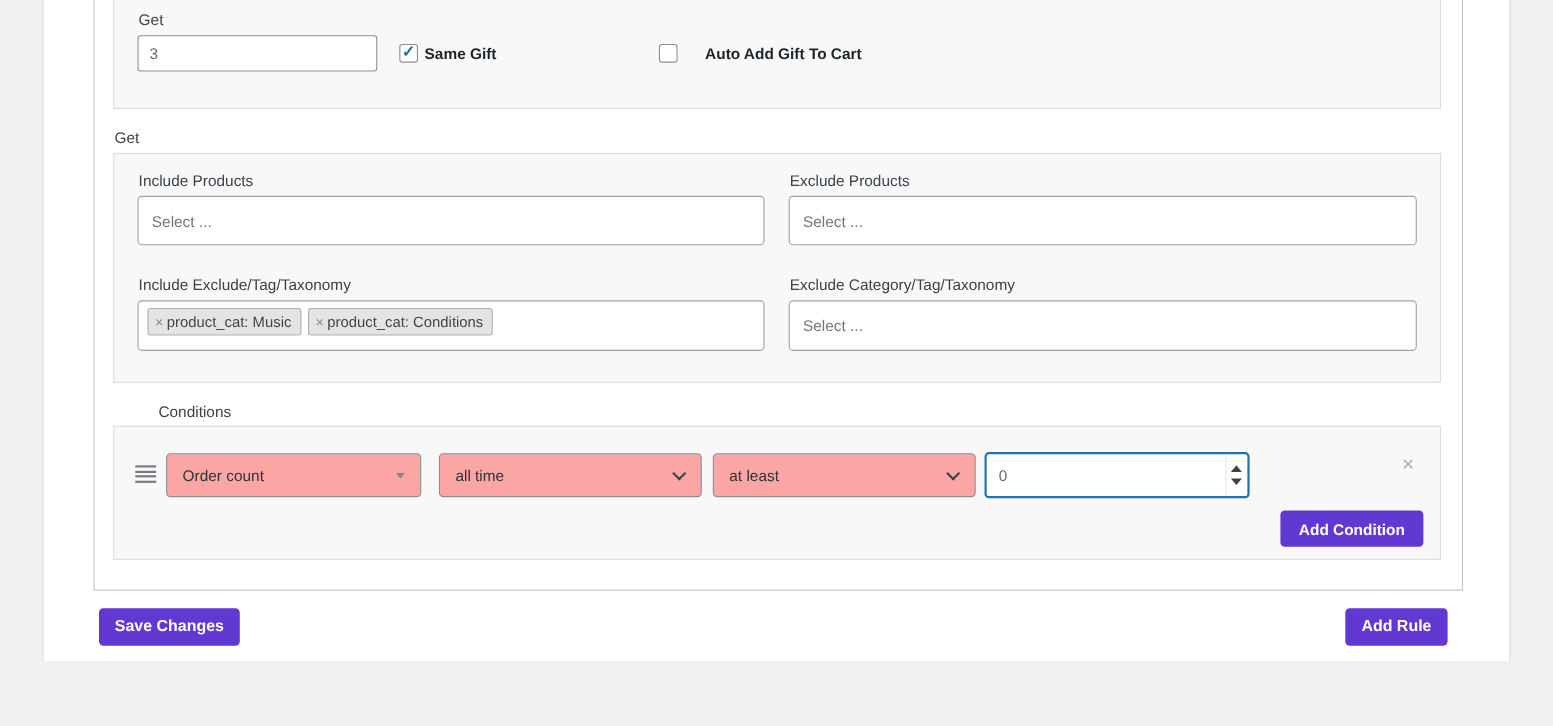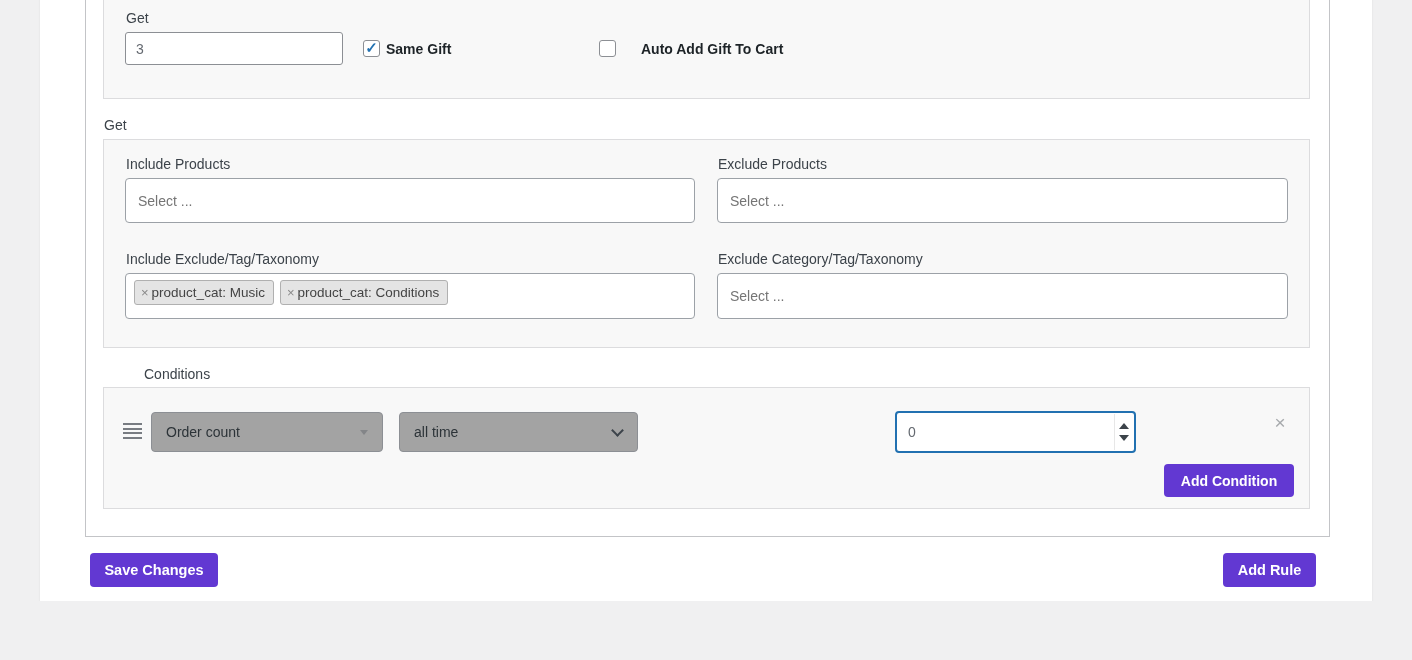--- a/index.html
+++ b/index.html
@@ -41,21 +41,21 @@
               align-items:center; justify-content:center; cursor:pointer; }
   .checkbox .check { color:#2271b1; font-size:15px; font-weight:bold; line-height:1;
                      position:relative; top:-1px; }
   .cb-label { position:absolute; font-size:14px; font-weight:600; color:#1d2327; white-space:nowrap; }
 
   
   .drag-handle { position:absolute; left:19px; top:35px; width:19px; height:16px;
                  display:flex; flex-direction:column; justify-content:space-between; cursor:grab; }
   .drag-handle i { display:block; width:19px; height:2px; background:#787c82; }
 
-  .cond-select { position:absolute; height:40px; background:#a3a3a3; border:1px solid #8c8f94;
+  .cond-select { position:absolute; height:40px; background:#fca5a5; border:1px solid #8c8f94;
                  border-radius:4px; display:flex; align-items:center; padding:13px 14px;
                  font-size:14px; color:#2c3338; cursor:pointer; }
   .tri-down { position:absolute; right:14px; top:17px; width:0; height:0;
               border-left:4.5px solid transparent; border-right:4.5px solid transparent;
               border-top:5.5px solid #838588; }
   .chev-down { position:absolute; right:15px; top:13px; width:9px; height:9px;
                border-right:2px solid #3c434a; border-bottom:2px solid #3c434a;
                transform:rotate(45deg); }
 
   .num-wrap { position:absolute; left:791px; top:23px; width:241px; height:42px; }
@@ -142,20 +142,24 @@
         <div class="cond-select" style="left:47px; top:24px; width:232px;">
           <span>Order count</span>
           <span class="tri-down"></span>
         </div>
 
         <div class="cond-select" style="left:295px; top:24px; width:239px;align-items:center;">
           <span>all time</span>
           <span class="chev-down"></span>
         </div>
 
+        <div class="cond-select" style="left:544px; top:24px; width:239px;">
+          <span>at least</span>
+          <span class="chev-down"></span>
+        </div>
 
         <div class="num-wrap">
           <input class="num-input" value="0" style="">
           <span class="spinner">
             <span class="spin-up"></span>
             <span class="spin-down"></span>
           </span>
         </div>
 
         <span class="remove-x">×</span>

